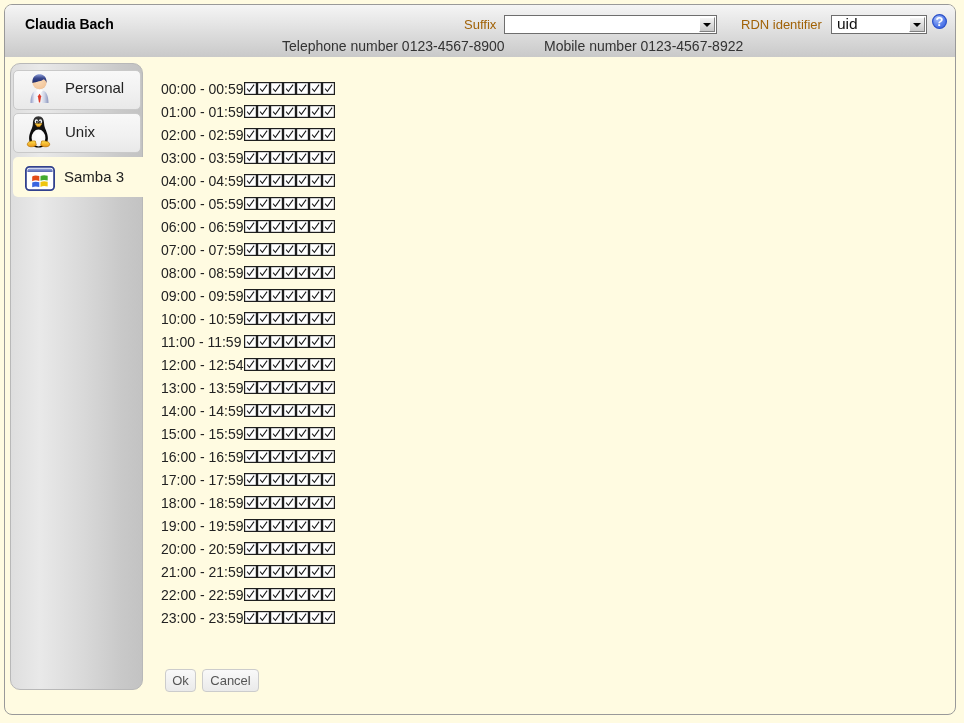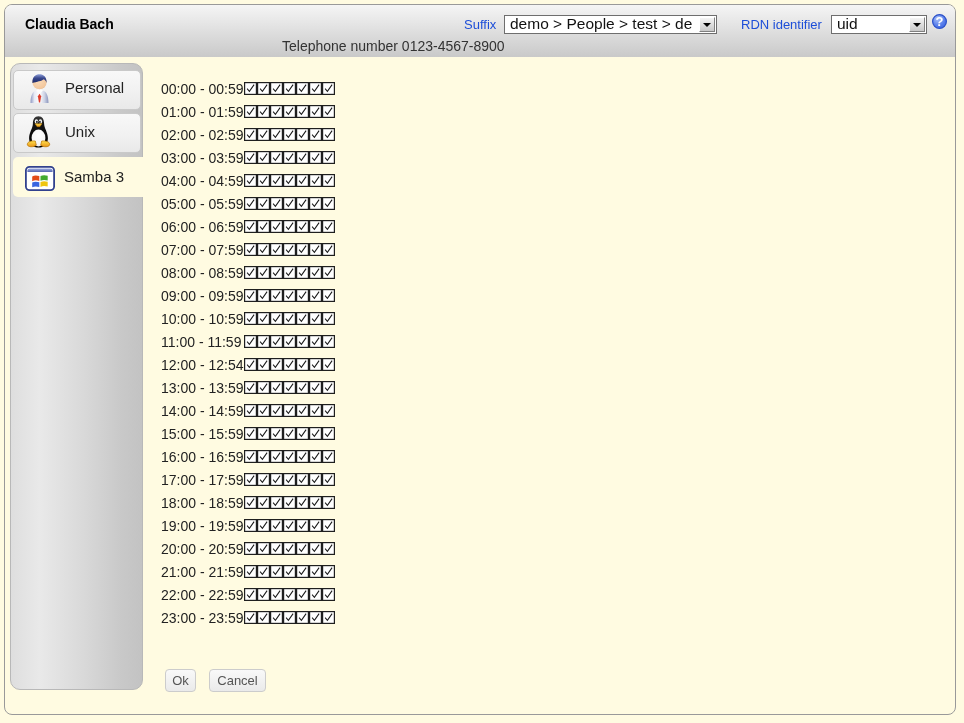--- a/index.html
+++ b/index.html
@@ -2,21 +2,21 @@
 <html><head><meta charset="utf-8"><title>LAM</title><style>
 html,body{margin:0;padding:0;background:#fffbe1;}
 *{box-sizing:content-box;}
 body{font-family:"Liberation Sans",sans-serif;font-size:13px;color:#1c1c1c;}
 .page{position:relative;width:964px;height:723px;overflow:hidden;will-change:transform;}
 .box{position:absolute;left:4px;top:4px;width:950px;height:709px;border:1px solid #999999;border-radius:8px;background:#fffbe1;overflow:hidden;}
 .hdr{position:absolute;left:0;top:0;width:100%;height:52px;background:linear-gradient(#f5f5f5,#c9c9c9);}
 .row1{position:absolute;left:0;top:0;width:100%;height:30px;}
 .row2{position:absolute;left:0;top:30px;width:100%;height:22px;}
 .name{position:absolute;left:20px;top:11px;font-weight:bold;font-size:14px;color:#000;}
-.lbl{position:absolute;top:12px;font-size:13px;color:#1d4ed8;white-space:nowrap;}
+.lbl{position:absolute;top:12px;font-size:13px;color:#a16207;white-space:nowrap;}
 .sel{position:absolute;top:10px;height:17px;background:#fff;border:1px solid #6e6e6e;}
 .sel .t{position:absolute;left:5px;top:-1px;font-size:15.5px;color:#111;white-space:nowrap;max-width:calc(100% - 22px);overflow:hidden;}
 .sel .b{position:absolute;right:1px;top:1px;width:16px;height:15px;background:linear-gradient(#f4f4f4,#c8c8c8);border-top:1px solid #fff;border-left:1px solid #fff;border-right:1px solid #808080;border-bottom:1px solid #808080;margin:0;box-sizing:border-box;}
 .sel .b:after{content:"";position:absolute;left:3px;top:5px;width:0;height:0;border-left:4px solid transparent;border-right:4px solid transparent;border-top:4px solid #000;}
 .r2t{position:absolute;top:3px;font-size:14px;color:#333;white-space:nowrap;}
 .mail{color:#2222cc;}
 .side{position:absolute;left:5px;top:58px;width:133px;height:627px;border:1px solid #b8b8b8;border-radius:10px;background:linear-gradient(to right,#dedede 0%,#e9e9e9 22%,#d9d9d9 55%,#c8c8c8 85%,#c3c3c3 100%);box-sizing:border-box;}
 .tab{position:absolute;left:2px;width:128px;height:40px;border:1px solid #c9c9c9;border-radius:5px;background:linear-gradient(#f8f8f8 0%,#f1f1f1 55%,#e9e9e9 100%);box-sizing:border-box;}
 .tab.act{background:#fffbe1;border:none;width:137px;height:40px;}
 .tab .ic{position:absolute;}
@@ -29,21 +29,20 @@
 svg.cb{display:block;margin:0 auto;}
 .btn{position:absolute;top:664px;height:21px;line-height:21px;border:1px solid #cccccc;border-radius:4px;background:linear-gradient(#f9f9f9,#eaeaea);color:#555;font-size:13px;text-align:center;box-sizing:content-box;}
 </style></head><body>
 <div class="page">
     <div class="box">
 <div class="hdr"></div>
 <div class="row1">
   <span class="name">Claudia Bach</span>
   <span class="lbl" style="left:459px;">Suffix</span>
   <div class="sel" style="left:499px;width:211px;">
-          <span class="t">demo &gt; People &gt; test &gt; de</span>
           <span class="b"></span>
         </div>
   <span class="lbl" style="left:736px;">RDN identifier</span>
   <div class="sel" style="left:826px;width:94px;">
           <span class="t">uid</span>
           <span class="b"></span>
         </div>
   <svg style="position:absolute;left:927px;top:9px;" width="15" height="15" viewBox="0 0 15 15">
     <defs>
             <radialGradient id="hg" cx="0.38" cy="0.3" r="0.85">
@@ -51,20 +50,21 @@
               <stop offset="0.55" stop-color="#5b80ec"></stop>
               <stop offset="1" stop-color="#3560dd"></stop>
             </radialGradient>
           </defs>
     <circle cx="7.5" cy="7.5" r="6.9" fill="url(#hg)" stroke="#2b50c8" stroke-width="1.2"></circle>
     <text x="7.6" y="12.2" text-anchor="middle" font-size="13" font-weight="bold" fill="#fff" font-family="Liberation Sans">?</text>
   </svg>
 </div>
 <div class="row2">
   <span class="r2t" style="left:277px;">Telephone number 0123-4567-8900</span>
+  <span class="r2t" style="left:539px;">Mobile number 0123-4567-8922</span>
 </div>
 <div class="side">
   <div class="tab" style="top:6px;">
     <span class="ic" style="left:15px;top:1px;"><svg width="21" height="31" viewBox="0 0 21 31">
 <defs>
 <linearGradient id="pb" x1="0" y1="0" x2="1" y2="0">
                   <stop offset="0" stop-color="#8f99c2"></stop>
                   <stop offset="0.22" stop-color="#e8ebf5"></stop>
                   <stop offset="0.5" stop-color="#ffffff"></stop>
                   <stop offset="0.78" stop-color="#ccd2e4"></stop>
@@ -1047,21 +1047,21 @@
             </td>
             <td>
               <svg class="cb" style="" width="13" height="13">
                 <use href="#ck"></use>
               </svg>
             </td>
           </tr>
         </tbody>
       </table>
 <div class="btn" style="left:160px;width:29px;">Ok</div>
-<div class="btn" style="left:204px;width:55px;">Cancel</div>
+<div class="btn" style="left:197px;width:55px;">Cancel</div>
 </div>
   </div>
 <svg width="0" height="0" style="position:absolute;">
     <defs>
 <g id="ck">
         <rect x="0.6" y="0.6" width="11.8" height="11.8" fill="#fff" stroke="#1f1f1f" stroke-width="1.2"></rect>
 <path d="M3.1 6.7 L5.4 9.4 L10.1 2.6" fill="none" stroke="#1c1c1c" stroke-width="1.05"></path>
       </g>
 </defs>
   </svg>

